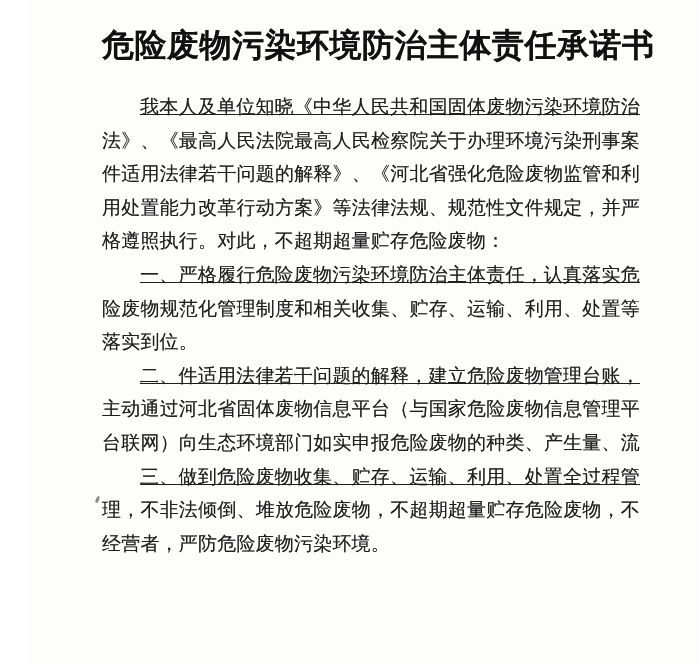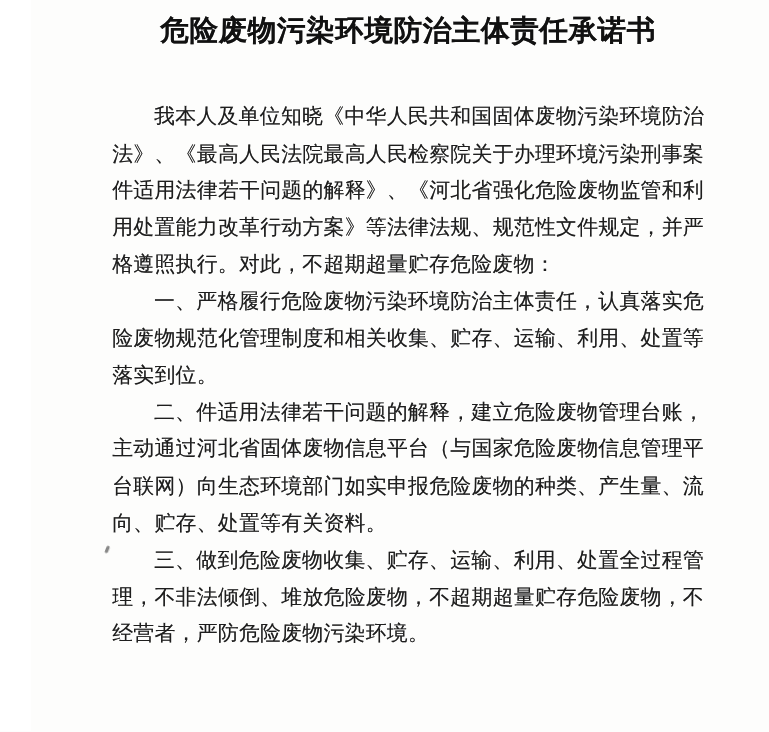--- a/index.html
+++ b/index.html
@@ -17,24 +17,23 @@
   
   .edge-strip {
     position: absolute;
     left: 0; top: 0;
     width: 28px; height: 100%;
     background: #ffffff;
   }
   .title {
     position: absolute;
     left: 102px;
-    top: 10px;
+    top: 24px;
     width: 538px;
-    text-align: center;
-    font-size: 26px;
+    font-size: 32px;
     font-weight: bold;
     letter-spacing: 0.5px;
     color: #111111;
     text-shadow: 0 0 0.6px rgba(10,10,10,0.7);
     white-space: nowrap;
   }
   .doc-body {
     position: absolute;
     left: 102px;
     top: 90px;
@@ -46,21 +45,21 @@
     line-height: 33.6px;
     font-size: 19px;
     letter-spacing: 0.2px;
     color: #1e1e1e;
     text-shadow: 0 0 0.5px rgba(25,25,25,0.55);
     text-align: justify;
     text-align-last: justify;
     white-space: nowrap;
     overflow: visible;
   }
-  .line.first { text-indent: 38px; }
+  .line.first { text-indent: 38px; text-decoration: underline; }
   .line.plast { text-align-last: left; }
   
   .speck {
     position: absolute;
     left: 96px; top: 496px;
     width: 3px; height: 7px;
     background: rgba(40,40,40,0.55);
     border-radius: 2px;
     transform: rotate(22deg);
     filter: blur(0.4px);
@@ -82,21 +81,20 @@
       </div>
       <div class="paragraph">
         <div class="line first">一、严格履行危险废物污染环境防治主体责任，认真落实危</div>
         <div class="line">险废物规范化管理制度和相关收集、贮存、运输、利用、处置等</div>
         <div class="line plast">落实到位。</div>
       </div>
       <div class="paragraph">
         <div class="line first">二、件适用法律若干问题的解释，建立危险废物管理台账，</div>
         <div class="line">主动通过河北省固体废物信息平台（与国家危险废物信息管理平</div>
         <div class="line">台联网）向生态环境部门如实申报危险废物的种类、产生量、流</div>
-        <div class="line plast">向、贮存、处置等有关资料。</div>
       </div>
       <div class="paragraph">
         <div class="line first">三、做到危险废物收集、贮存、运输、利用、处置全过程管</div>
         <div class="line">理，不非法倾倒、堆放危险废物，不超期超量贮存危险废物，不</div>
         <div class="line plast">经营者，严防危险废物污染环境。</div>
       </div>
     </div>
   <div class="speck"></div>
 </div>
 

